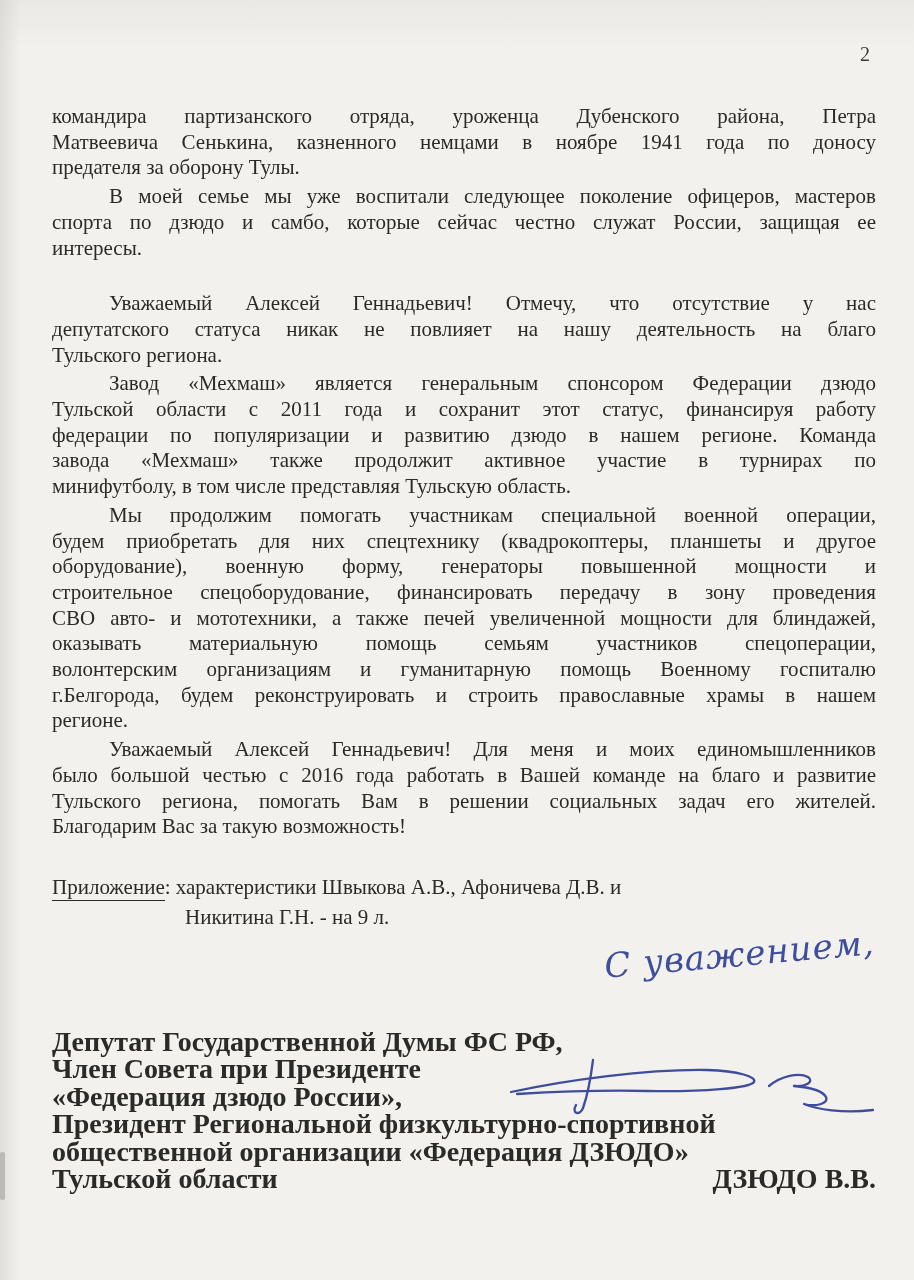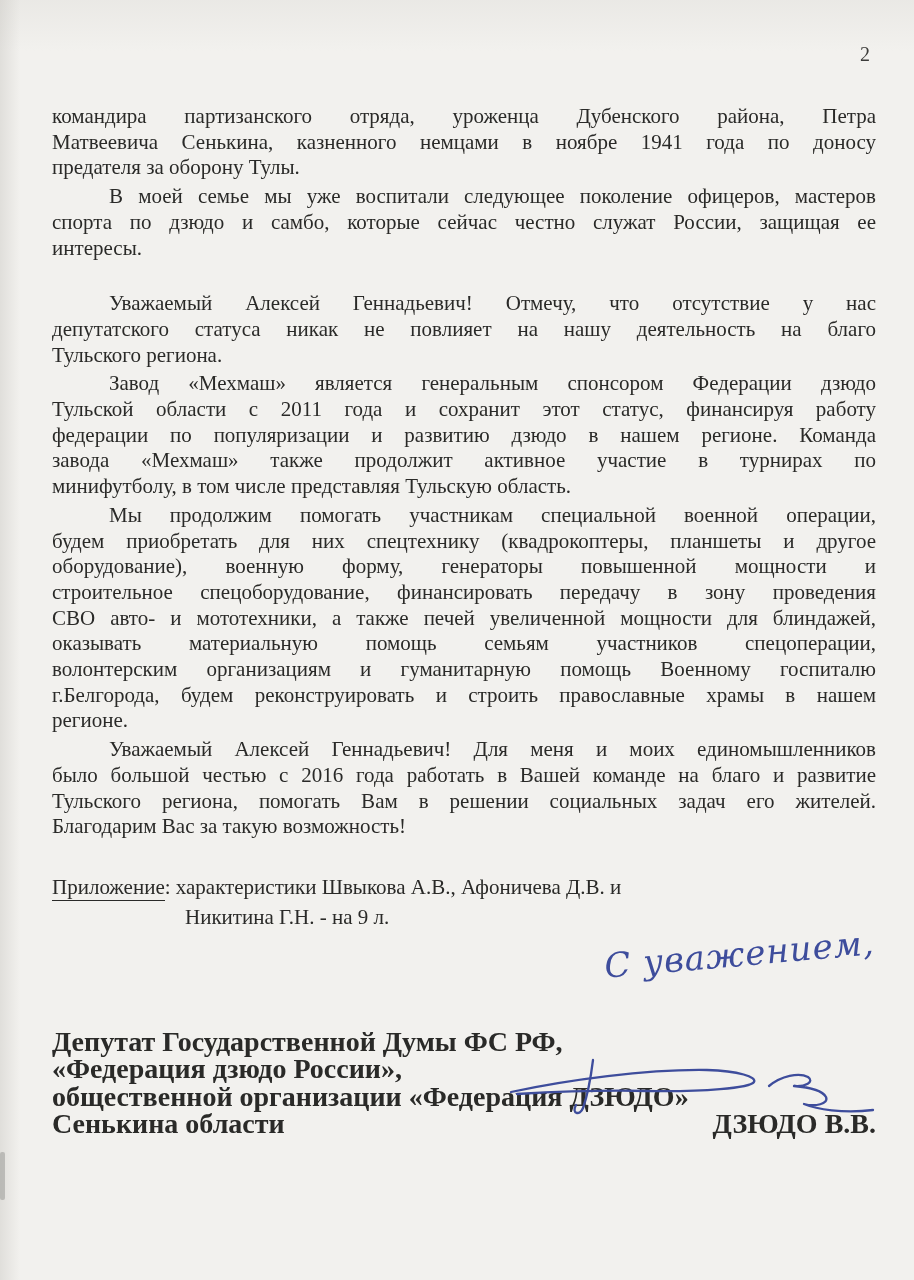--- a/index.html
+++ b/index.html
@@ -139,20 +139,22 @@
     <span class="handwriting">С уважением,</span>
   </div>
 
   <div class="sig-block">
     <svg class="signature-svg" viewBox="0 0 380 90" xmlns="http://www.w3.org/2000/svg">
       <path d="M 4 38 C 60 26, 140 15, 200 16 C 232 17, 250 23, 247 28 C 243 34, 196 38, 140 37 C 95 36, 45 38, 10 40"></path>
       <path d="M 86 6 C 84 22, 81 40, 76 54 C 73 62, 64 60, 69 51"></path>
       <path d="M 262 32 C 274 22, 292 18, 301 23 C 308 28, 298 33, 287 32 C 299 33, 315 36, 319 43 C 322 50, 308 53, 297 50 C 309 55, 336 60, 366 56"></path>
     </svg>
     <div class="sig-line">Депутат Государственной Думы ФС РФ,</div>
+    <div class="sig-line">Член Совета при Президенте</div>
     <div class="sig-line">«Федерация дзюдо России»,</div>
+    <div class="sig-line">Президент Региональной физкультурно-спортивной</div>
     <div class="sig-line">общественной организации «Федерация ДЗЮДО»</div>
     <div class="sig-line sig-last">
-      <span>Сенькина области</span>
+      <span>Тульской области</span>
       <span class="signer">ДЗЮДО В.В.</span>
     </div>
   </div>
 </div>
 
 </body></html>

